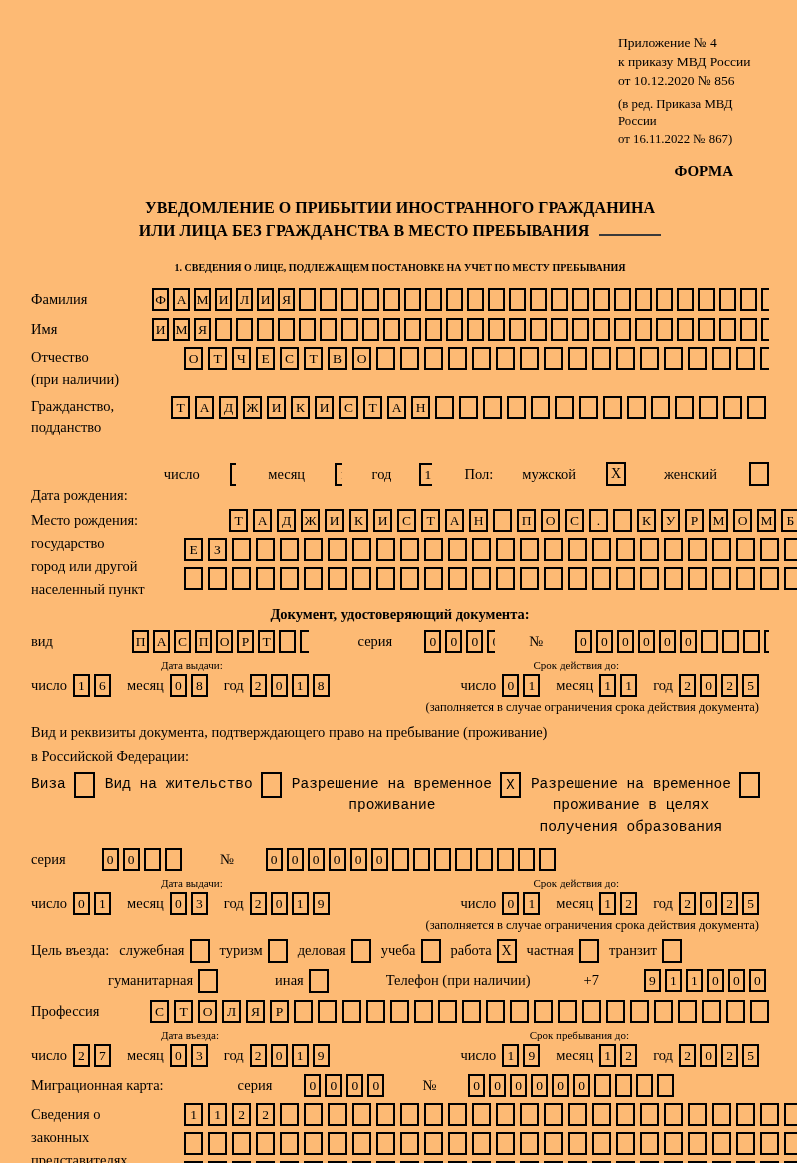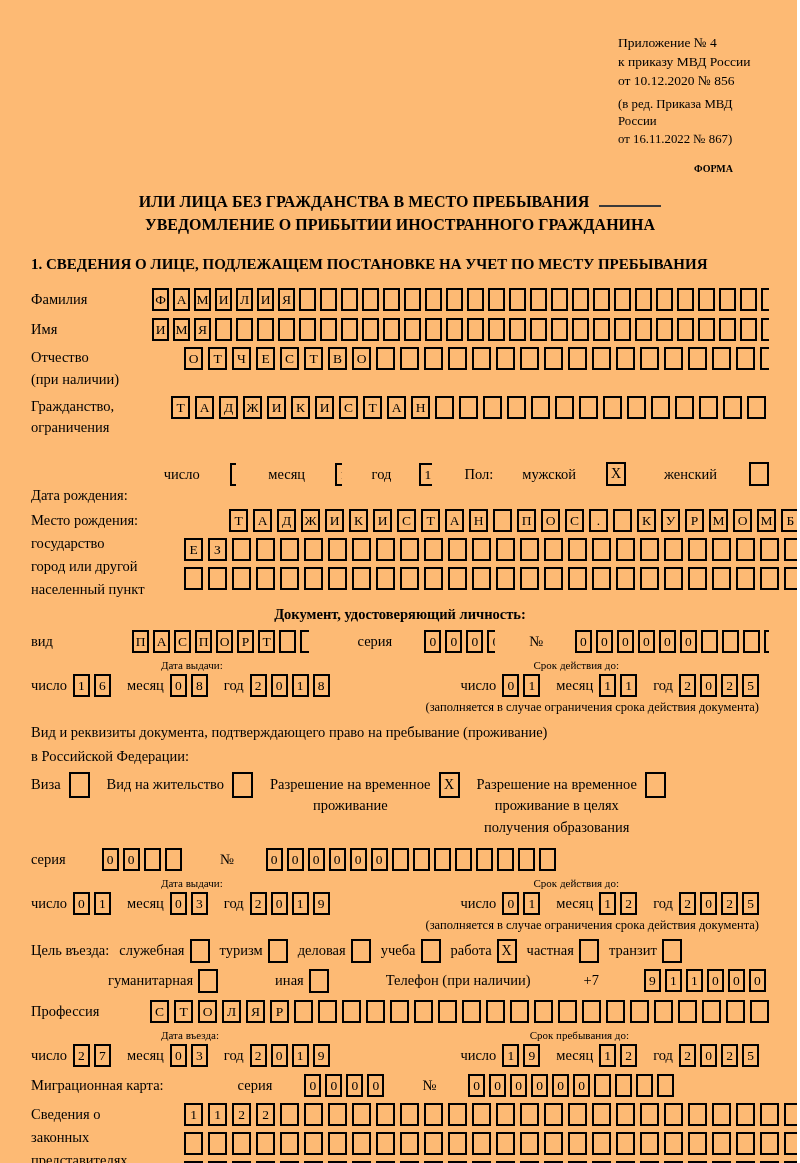--- a/index.html
+++ b/index.html
@@ -3,24 +3,24 @@
 <meta charset="utf-8">
 <style>
   html,body { margin:0; padding:0; background:#fff; }
   .page {
     position:relative; width:797px; height:1163px; box-sizing:border-box;
     padding:34px 28px 14px 31px; background:#fdba74; color:#000;
     font-family:"Liberation Serif","DejaVu Serif",serif; font-size:14.5px; overflow:hidden;
   }
   .hdr { margin-left:587px; font-size:13.5px; line-height:1.4; }
   .hdr-note { margin-top:5px; font-size:12.8px; line-height:1.38; }
-  .forma { text-align:right; margin:14px 36px 0 0; font-weight:bold; font-size:10px; }
+  .forma { text-align:right; margin:14px 36px 0 0; font-weight:bold; font-size:15px; }
   .title { text-align:center; font-weight:bold; font-size:16px; margin-top:16px; line-height:1.45; }
   .uline { display:inline-block; width:62px; height:1px; border-bottom:2.5px solid #3a3a3a; margin-left:10px; vertical-align:baseline; }
-  .sec-head { font-weight:bold; font-size:15px; margin-top:20px; margin-bottom:14px; white-space:nowrap; }
+  .sec-head { text-align:center; font-weight:bold; font-size:10px; margin-top:20px; margin-bottom:14px; white-space:nowrap; }
 
   .frow { display:flex; align-items:center; margin-bottom:5px; min-height:25px;gap:24px; }
   .frow.top { align-items:flex-start; }
   .lblcol { flex:0 0 auto; line-height:1.5; }
   .lbl { flex:0 0 auto; }
   .boxes { display:flex; flex-wrap:nowrap; overflow:hidden; }
   .boxcol .boxes { margin-bottom:6px; }
   .cell {
     box-sizing:border-box; flex:0 0 auto; width:17px; height:23px; margin-right:4px;
     border:2px solid #000; font-size:13.5px; line-height:19px; text-align:center;
@@ -38,21 +38,21 @@
   .dates-head .t1 { margin-left:130px; }
   .dates-head .t2 { margin-left:auto; margin-right:150px; }
   .dates { display:flex; align-items:center; margin-bottom:3px; }
   .dgroup { display:flex; align-items:center; }
   .dgroup .lbl { margin-right:6px; }
   .dgroup .boxes { margin-right:12px; }
   .dgroup.rt { margin-left:auto; margin-right:6px; }
   .dgroup.rt .boxes:last-child { margin-right:0; }
   .hint { font-size:12.5px; text-align:right; margin:0 10px 6px 0; }
   .intro { line-height:1.55; margin-bottom:2px; }
-  .opt-row { display:flex; align-items:flex-start; gap:17px; margin:4px 0 8px; }
+  .opt-row { display:flex; align-items:flex-start; gap:10px; margin:4px 0 8px;font-family:Liberation Mono, monospace; }
   .opt { display:flex; align-items:flex-start; gap:8px; }
   .olbl { line-height:1.5; padding-top:2px; }
   .olbl.center { display:flex; flex-direction:column; align-items:center; text-align:center; }
   .popt-row { display:flex; align-items:center; gap:10px; margin-bottom:6px; }
   .popt { display:flex; align-items:center; gap:5px; }
   .ind77 { margin-left:77px;gap:39px; }
   .phone-lbl { margin-left:18px; }
   .phone-prefix { margin:0 6px 0 14px; }
   .mig-series { margin-left:50px; margin-right:8px; }
   .nolbl-gap { margin-left:25px; margin-right:8px; }
@@ -69,22 +69,22 @@
     <div>от 10.12.2020 № 856</div>
     <div class="hdr-note">
       <div>(в ред. Приказа МВД России</div>
       <div>от 16.11.2022 № 867)</div>
     </div>
   </div>
 
   <div class="forma">ФОРМА</div>
 
   <div class="title">
+    <div>УВЕДОМЛЕНИЕ О ПРИБЫТИИ ИНОСТРАННОГО ГРАЖДАНИНА</div>
     <div><span>ИЛИ ЛИЦА БЕЗ ГРАЖДАНСТВА В МЕСТО ПРЕБЫВАНИЯ</span><span class="uline"></span></div>
-    <div>УВЕДОМЛЕНИЕ О ПРИБЫТИИ ИНОСТРАННОГО ГРАЖДАНИНА</div>
   </div>
 
   <div class="sec-head">1. СВЕДЕНИЯ О ЛИЦЕ, ПОДЛЕЖАЩЕМ ПОСТАНОВКЕ НА УЧЕТ ПО МЕСТУ ПРЕБЫВАНИЯ</div>
 
   <div class="frow">
     <span class="lbl w97">Фамилия</span>
     <span class="boxes">
         <span class="cell">Ф</span>
         <span class="cell">А</span>
         <span class="cell">М</span>
@@ -185,21 +185,21 @@
         <span class="cell w"></span>
         <span class="cell w"></span>
         <span class="cell w"></span>
         <span class="cell w"></span>
       </span>
   </div>
 
   <div class="frow top">
     <span class="lblcol w116">
       <div>Гражданство,</div>
-      <div>ограничения</div>
+      <div>подданство</div>
     </span>
     <span class="boxes">
         <span class="cell w">Т</span>
         <span class="cell w">А</span>
         <span class="cell w">Д</span>
         <span class="cell w">Ж</span>
         <span class="cell w">И</span>
         <span class="cell w">К</span>
         <span class="cell w">И</span>
         <span class="cell w">С</span>
@@ -335,21 +335,21 @@
           <span class="cell w"></span>
           <span class="cell w"></span>
           <span class="cell w"></span>
           <span class="cell w"></span>
           <span class="cell w"></span>
           <span class="cell w"></span>
         </div>
     </div>
   </div>
 
-  <div class="doc-head">Документ, удостоверяющий личность:</div>
+  <div class="doc-head">Документ, удостоверяющий документа:</div>
 
   <div class="frow">
     <span class="lbl" style="width:77px;">вид</span>
     <span class="boxes">
         <span class="cell">П</span>
         <span class="cell">А</span>
         <span class="cell">С</span>
         <span class="cell">П</span>
         <span class="cell">О</span>
         <span class="cell">Р</span>

